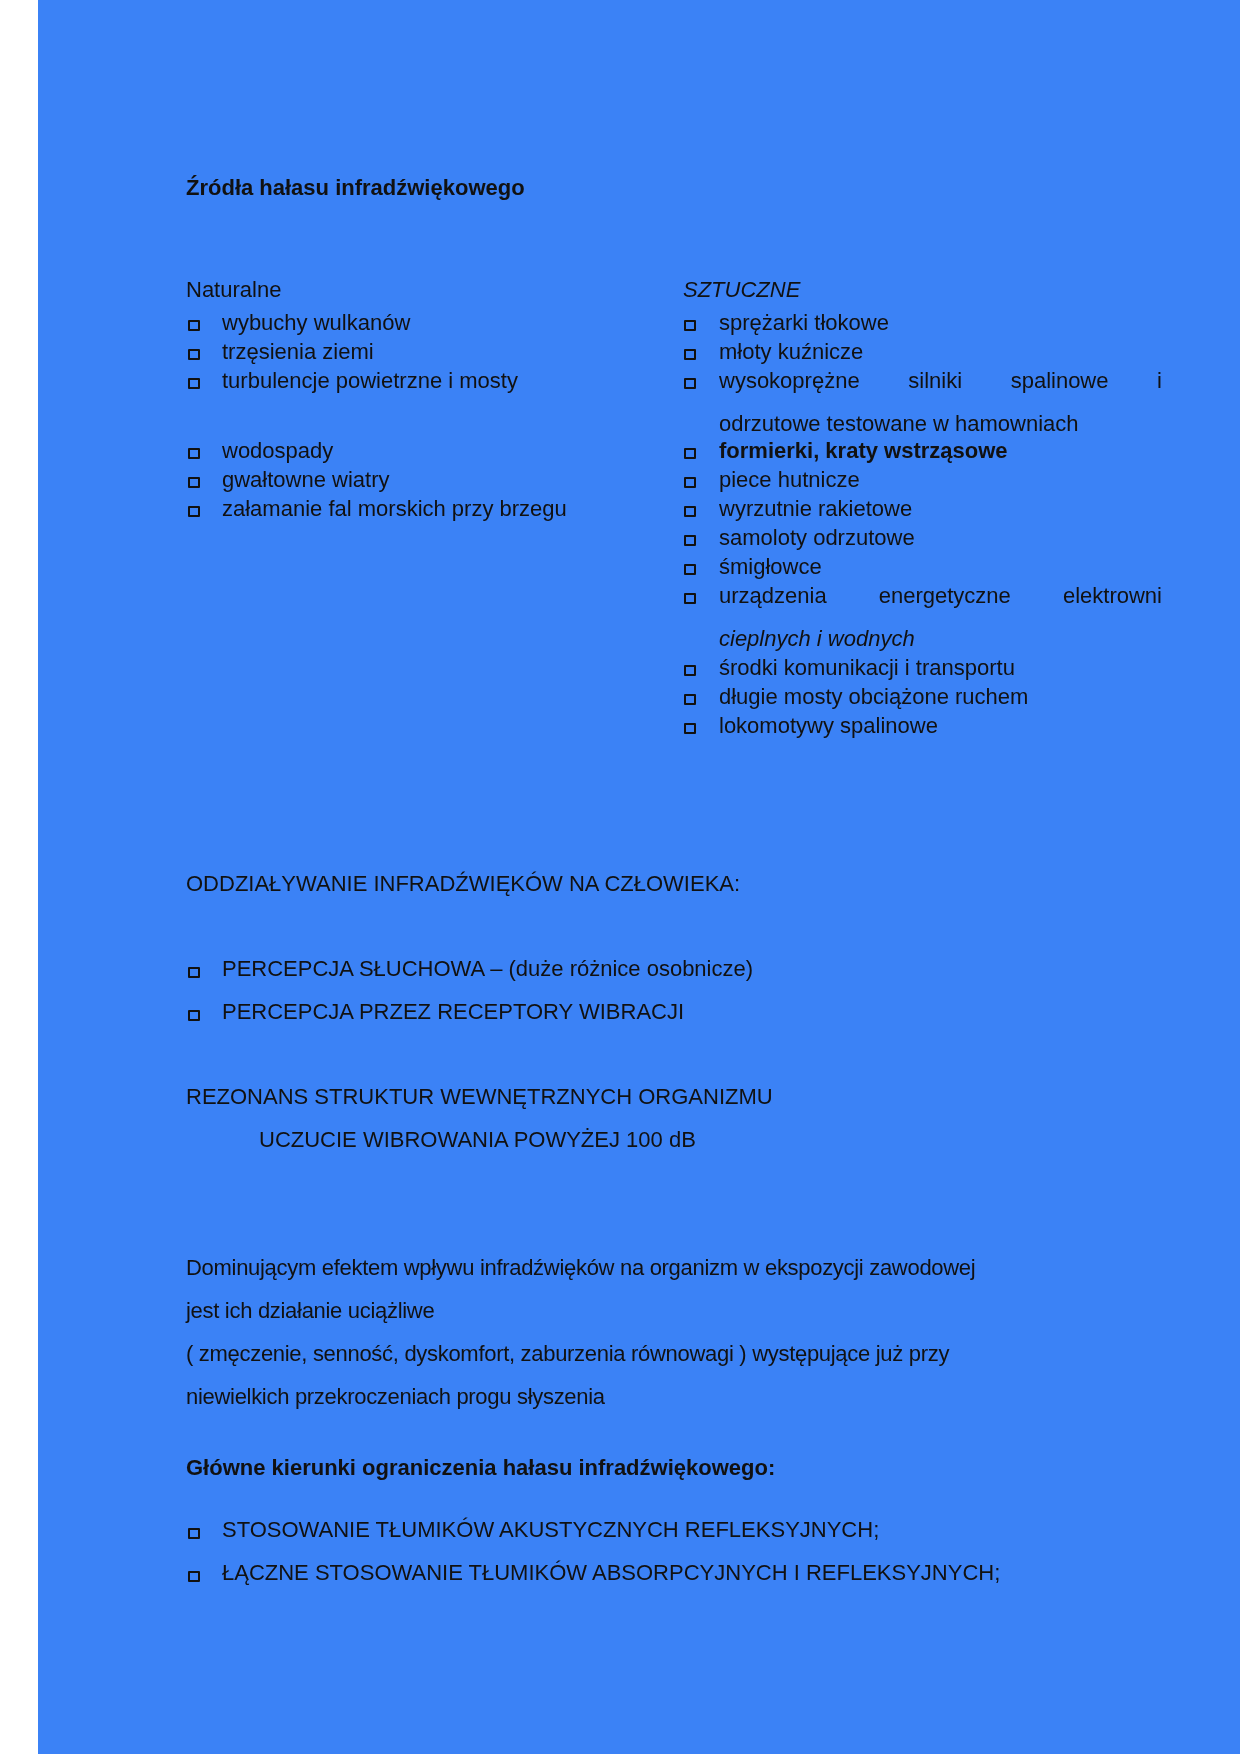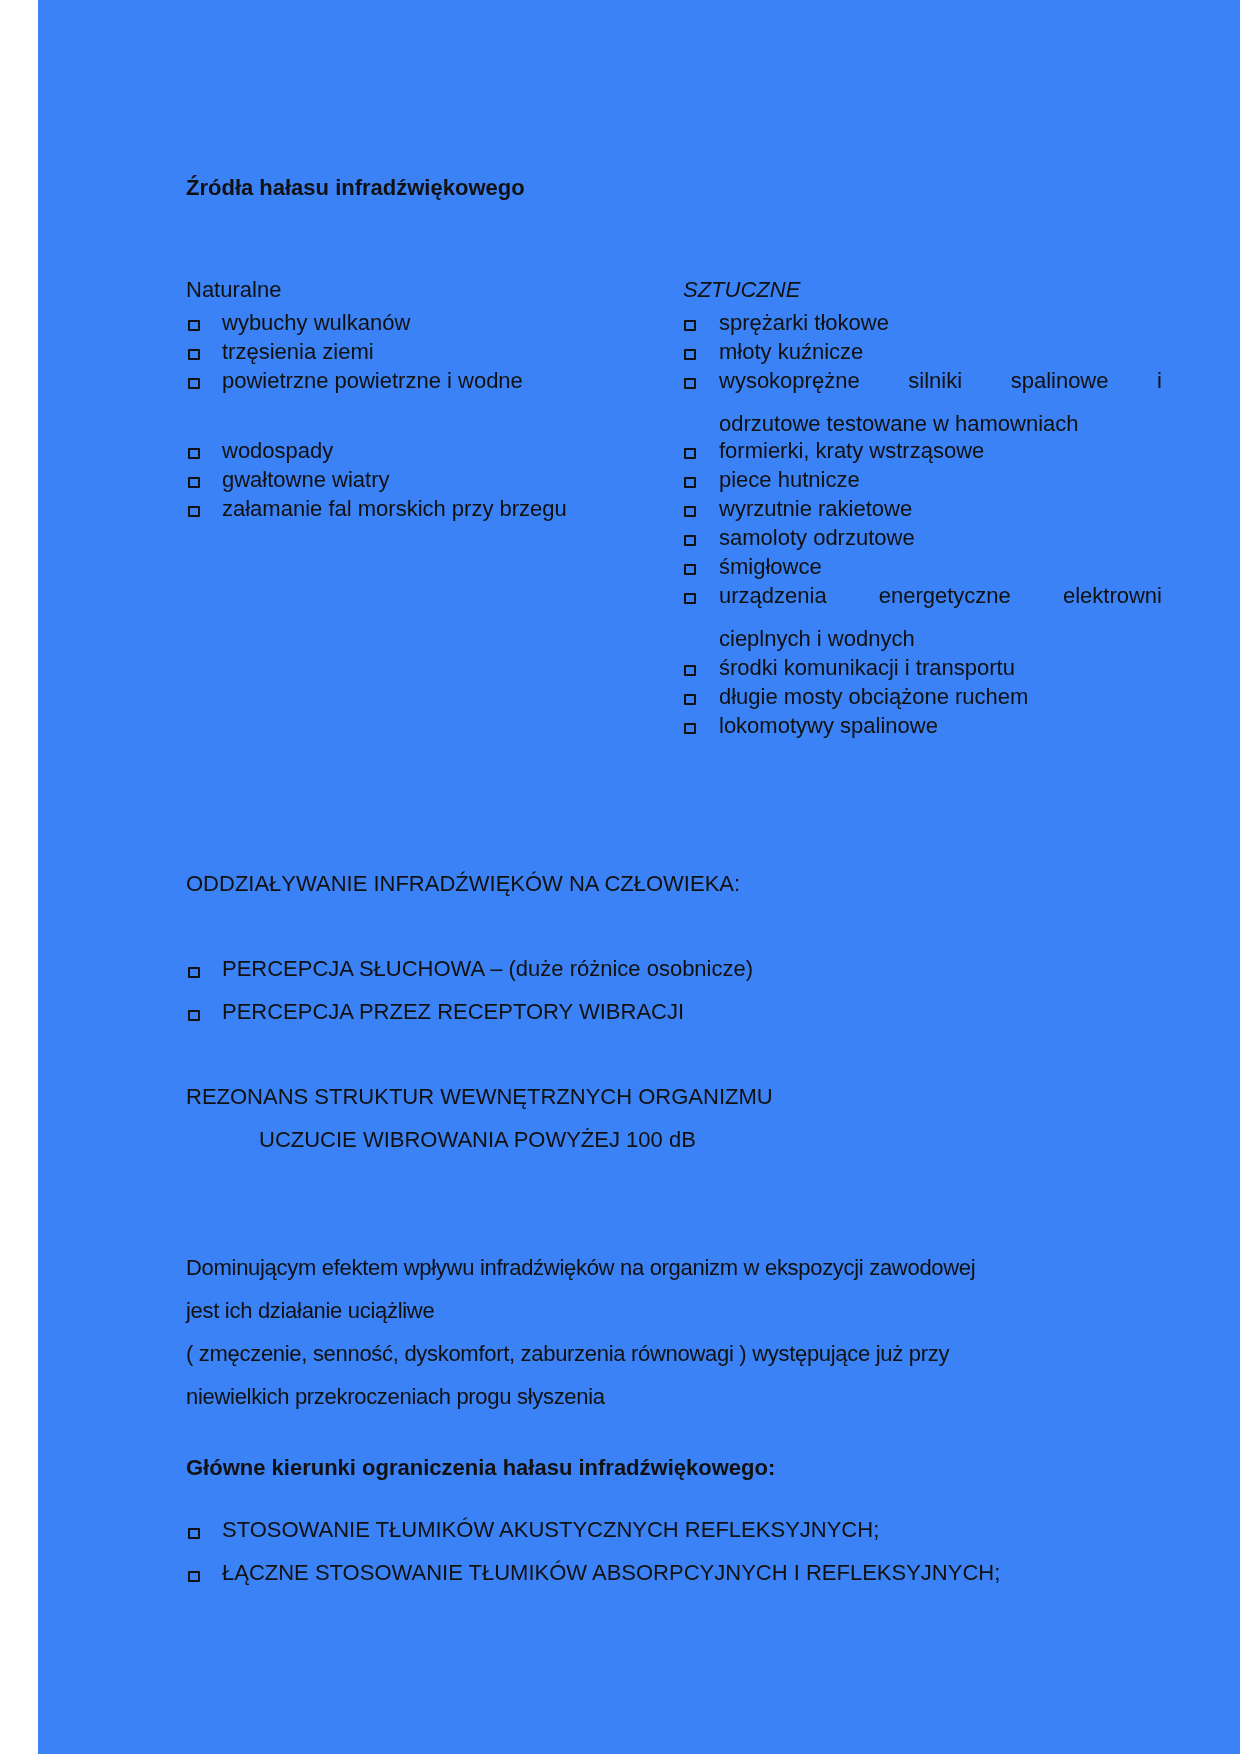--- a/index.html
+++ b/index.html
@@ -32,21 +32,21 @@
     <div>
       <span class="bullet" style="left:150px; top:320px;"></span>
       <span class="line" style="left:184px; top:310px;">wybuchy wulkanów</span>
     </div>
     <div>
       <span class="bullet" style="left:150px; top:349px;"></span>
       <span class="line" style="left:184px; top:339px;">trzęsienia ziemi</span>
     </div>
     <div>
       <span class="bullet" style="left:150px; top:378px;"></span>
-      <span class="line" style="left:184px; top:368px;">powietrzne powietrzne i wodne</span>
+      <span class="line" style="left:184px; top:368px;">turbulencje powietrzne i mosty</span>
     </div>
     <div>
       <span class="bullet" style="left:150px; top:448px;"></span>
       <span class="line" style="left:184px; top:438px;">wodospady</span>
     </div>
     <div>
       <span class="bullet" style="left:150px; top:477px;"></span>
       <span class="line" style="left:184px; top:467px;">gwałtowne wiatry</span>
     </div>
     <div>
@@ -71,21 +71,21 @@
       <div class="line justify" style="left:681px; top:368px; width:443px;">
         <span>wysokoprężne</span>
         <span>silniki</span>
         <span>spalinowe</span>
         <span>i</span>
       </div>
       <span class="line" style="left:681px; top:411px;">odrzutowe testowane w hamowniach</span>
     </div>
     <div>
       <span class="bullet" style="left:646px; top:448px;"></span>
-      <span class="line" style="left:681px; top:438px;">formierki, kraty wstrząsowe</span>
+      <span class="line" style="left:681px; top:438px;font-weight:bold;">formierki, kraty wstrząsowe</span>
     </div>
     <div>
       <span class="bullet" style="left:646px; top:477px;"></span>
       <span class="line" style="left:681px; top:467px;">piece hutnicze</span>
     </div>
     <div>
       <span class="bullet" style="left:646px; top:506px;"></span>
       <span class="line" style="left:681px; top:496px;">wyrzutnie rakietowe</span>
     </div>
     <div>
@@ -96,21 +96,21 @@
       <span class="bullet" style="left:646px; top:564px;"></span>
       <span class="line" style="left:681px; top:554px;">śmigłowce</span>
     </div>
     <div>
       <span class="bullet" style="left:646px; top:593px;"></span>
       <div class="line justify" style="left:681px; top:583px; width:443px;">
         <span>urządzenia</span>
         <span>energetyczne</span>
         <span>elektrowni</span>
       </div>
-      <span class="line" style="left:681px; top:626px;">cieplnych i wodnych</span>
+      <span class="line" style="left:681px; top:626px;font-style:italic;">cieplnych i wodnych</span>
     </div>
     <div>
       <span class="bullet" style="left:646px; top:665px;"></span>
       <span class="line" style="left:681px; top:655px;">środki komunikacji i transportu</span>
     </div>
     <div>
       <span class="bullet" style="left:646px; top:694px;"></span>
       <span class="line" style="left:681px; top:684px;">długie mosty obciążone ruchem</span>
     </div>
     <div>

